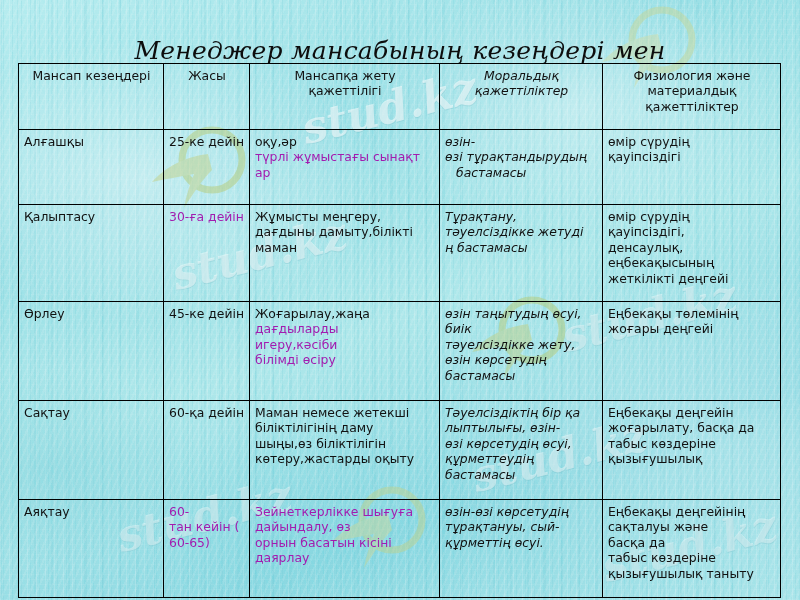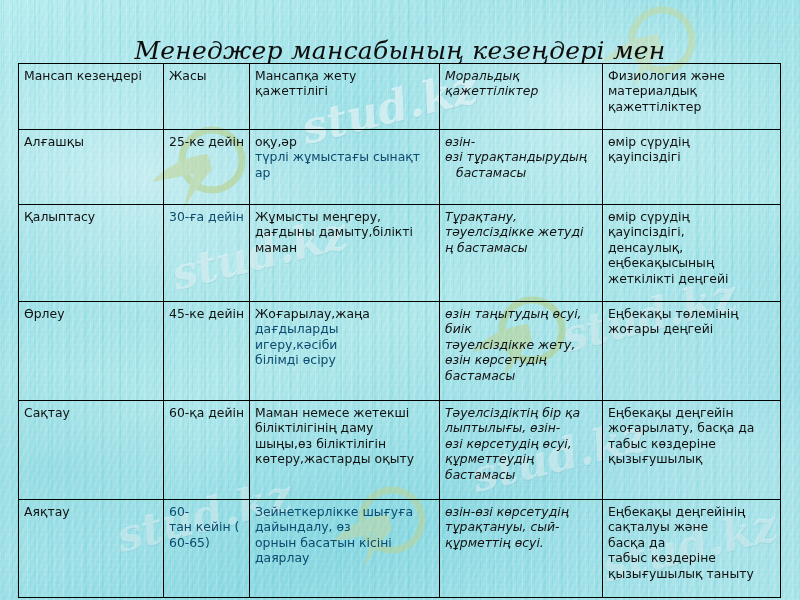--- a/index.html
+++ b/index.html
@@ -97,30 +97,30 @@
     background:transparent;
     word-wrap:break-word;
     overflow-wrap:break-word;
   }
   .c1{width:145px;}
   .c2{width:86px;}
   .c3{width:190px;}
   .c4{width:163px;font-style:italic;}
   .c5{width:178px;margin-top:44px;}
 
-  tr.r-head td{height:58px;}
+  tr.r-head td{height:58px;text-align:center;}
   tr.r1 td{height:67px;}
   tr.r2 td{height:89px;}
   tr.r3 td{height:91px;}
   tr.r4 td{height:91px;}
   tr.r5 td{height:90px;}
 
   .ln{display:block;}
   .ln.ind{padding-left:11px;}
-  .green{color:#0c4a6e;}
+  .green{color:#a21caf;}
 </style>
 </head>
 <body>
 
 <div id="bg"></div>
 <div id="bg-grain"></div>
 
 <div class="wm wm1">stud.kz</div>
 <div class="wm wm2">stud.kz</div>
 <div class="wm wm3">stud.kz</div>

